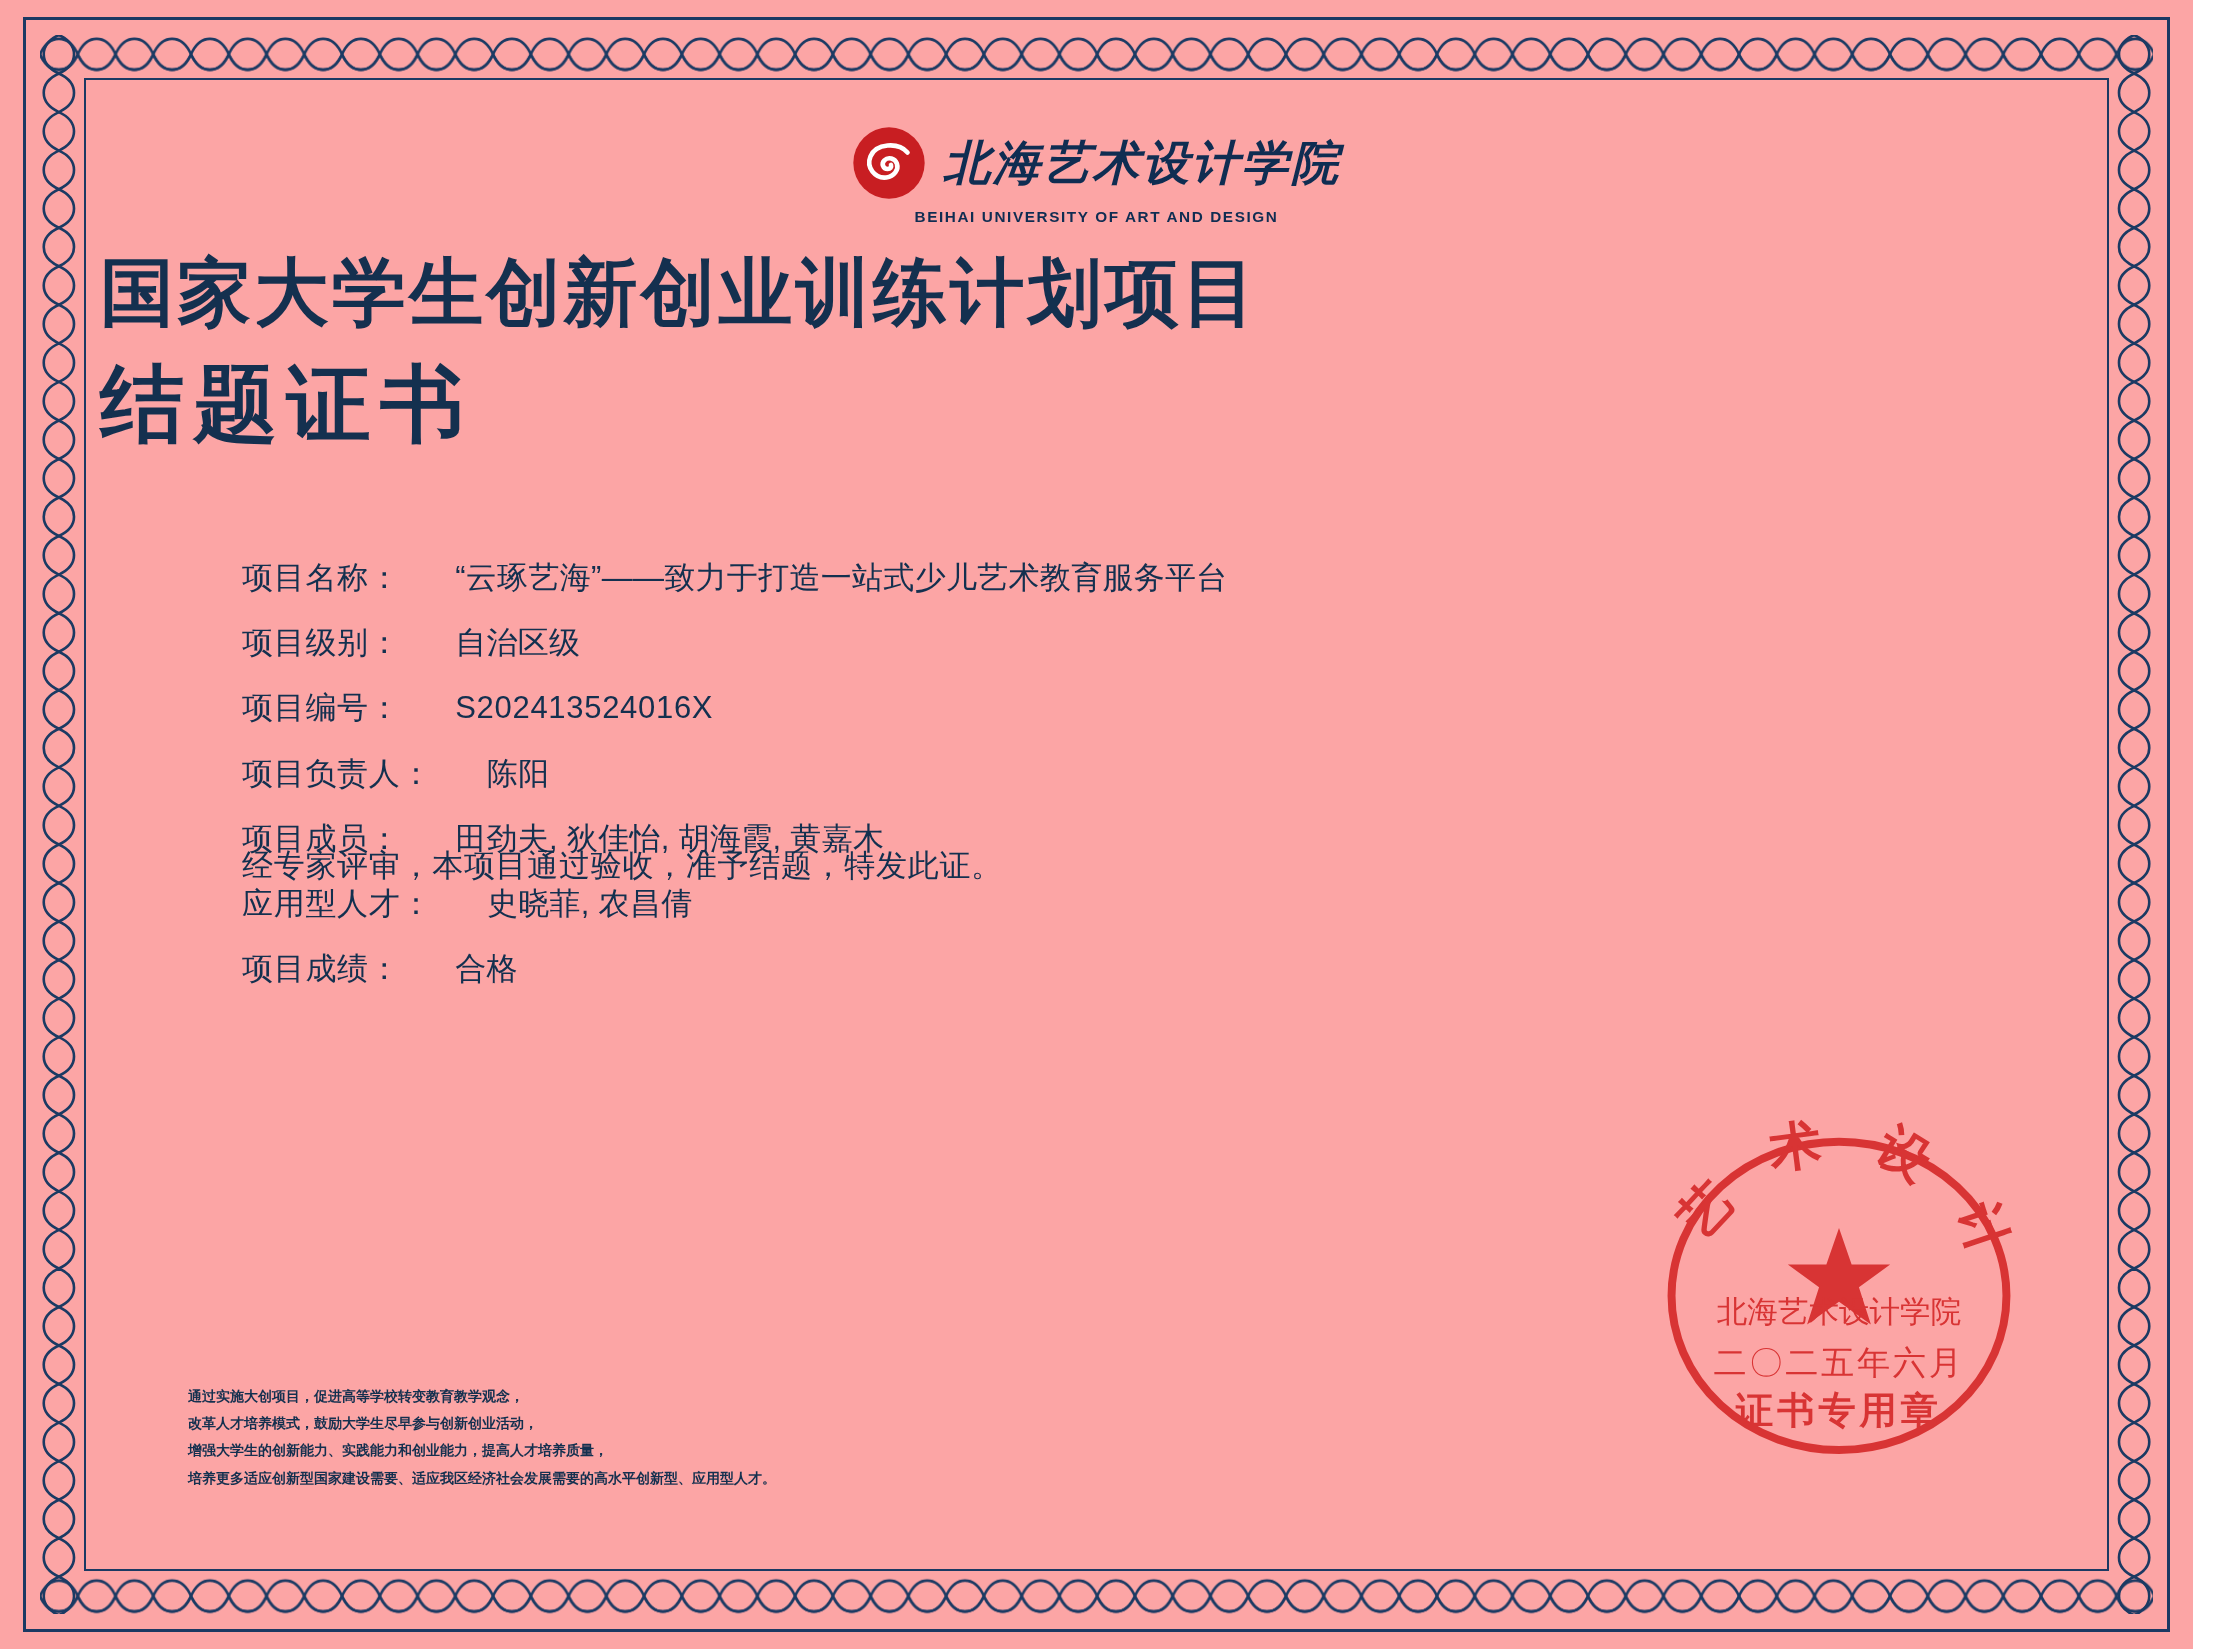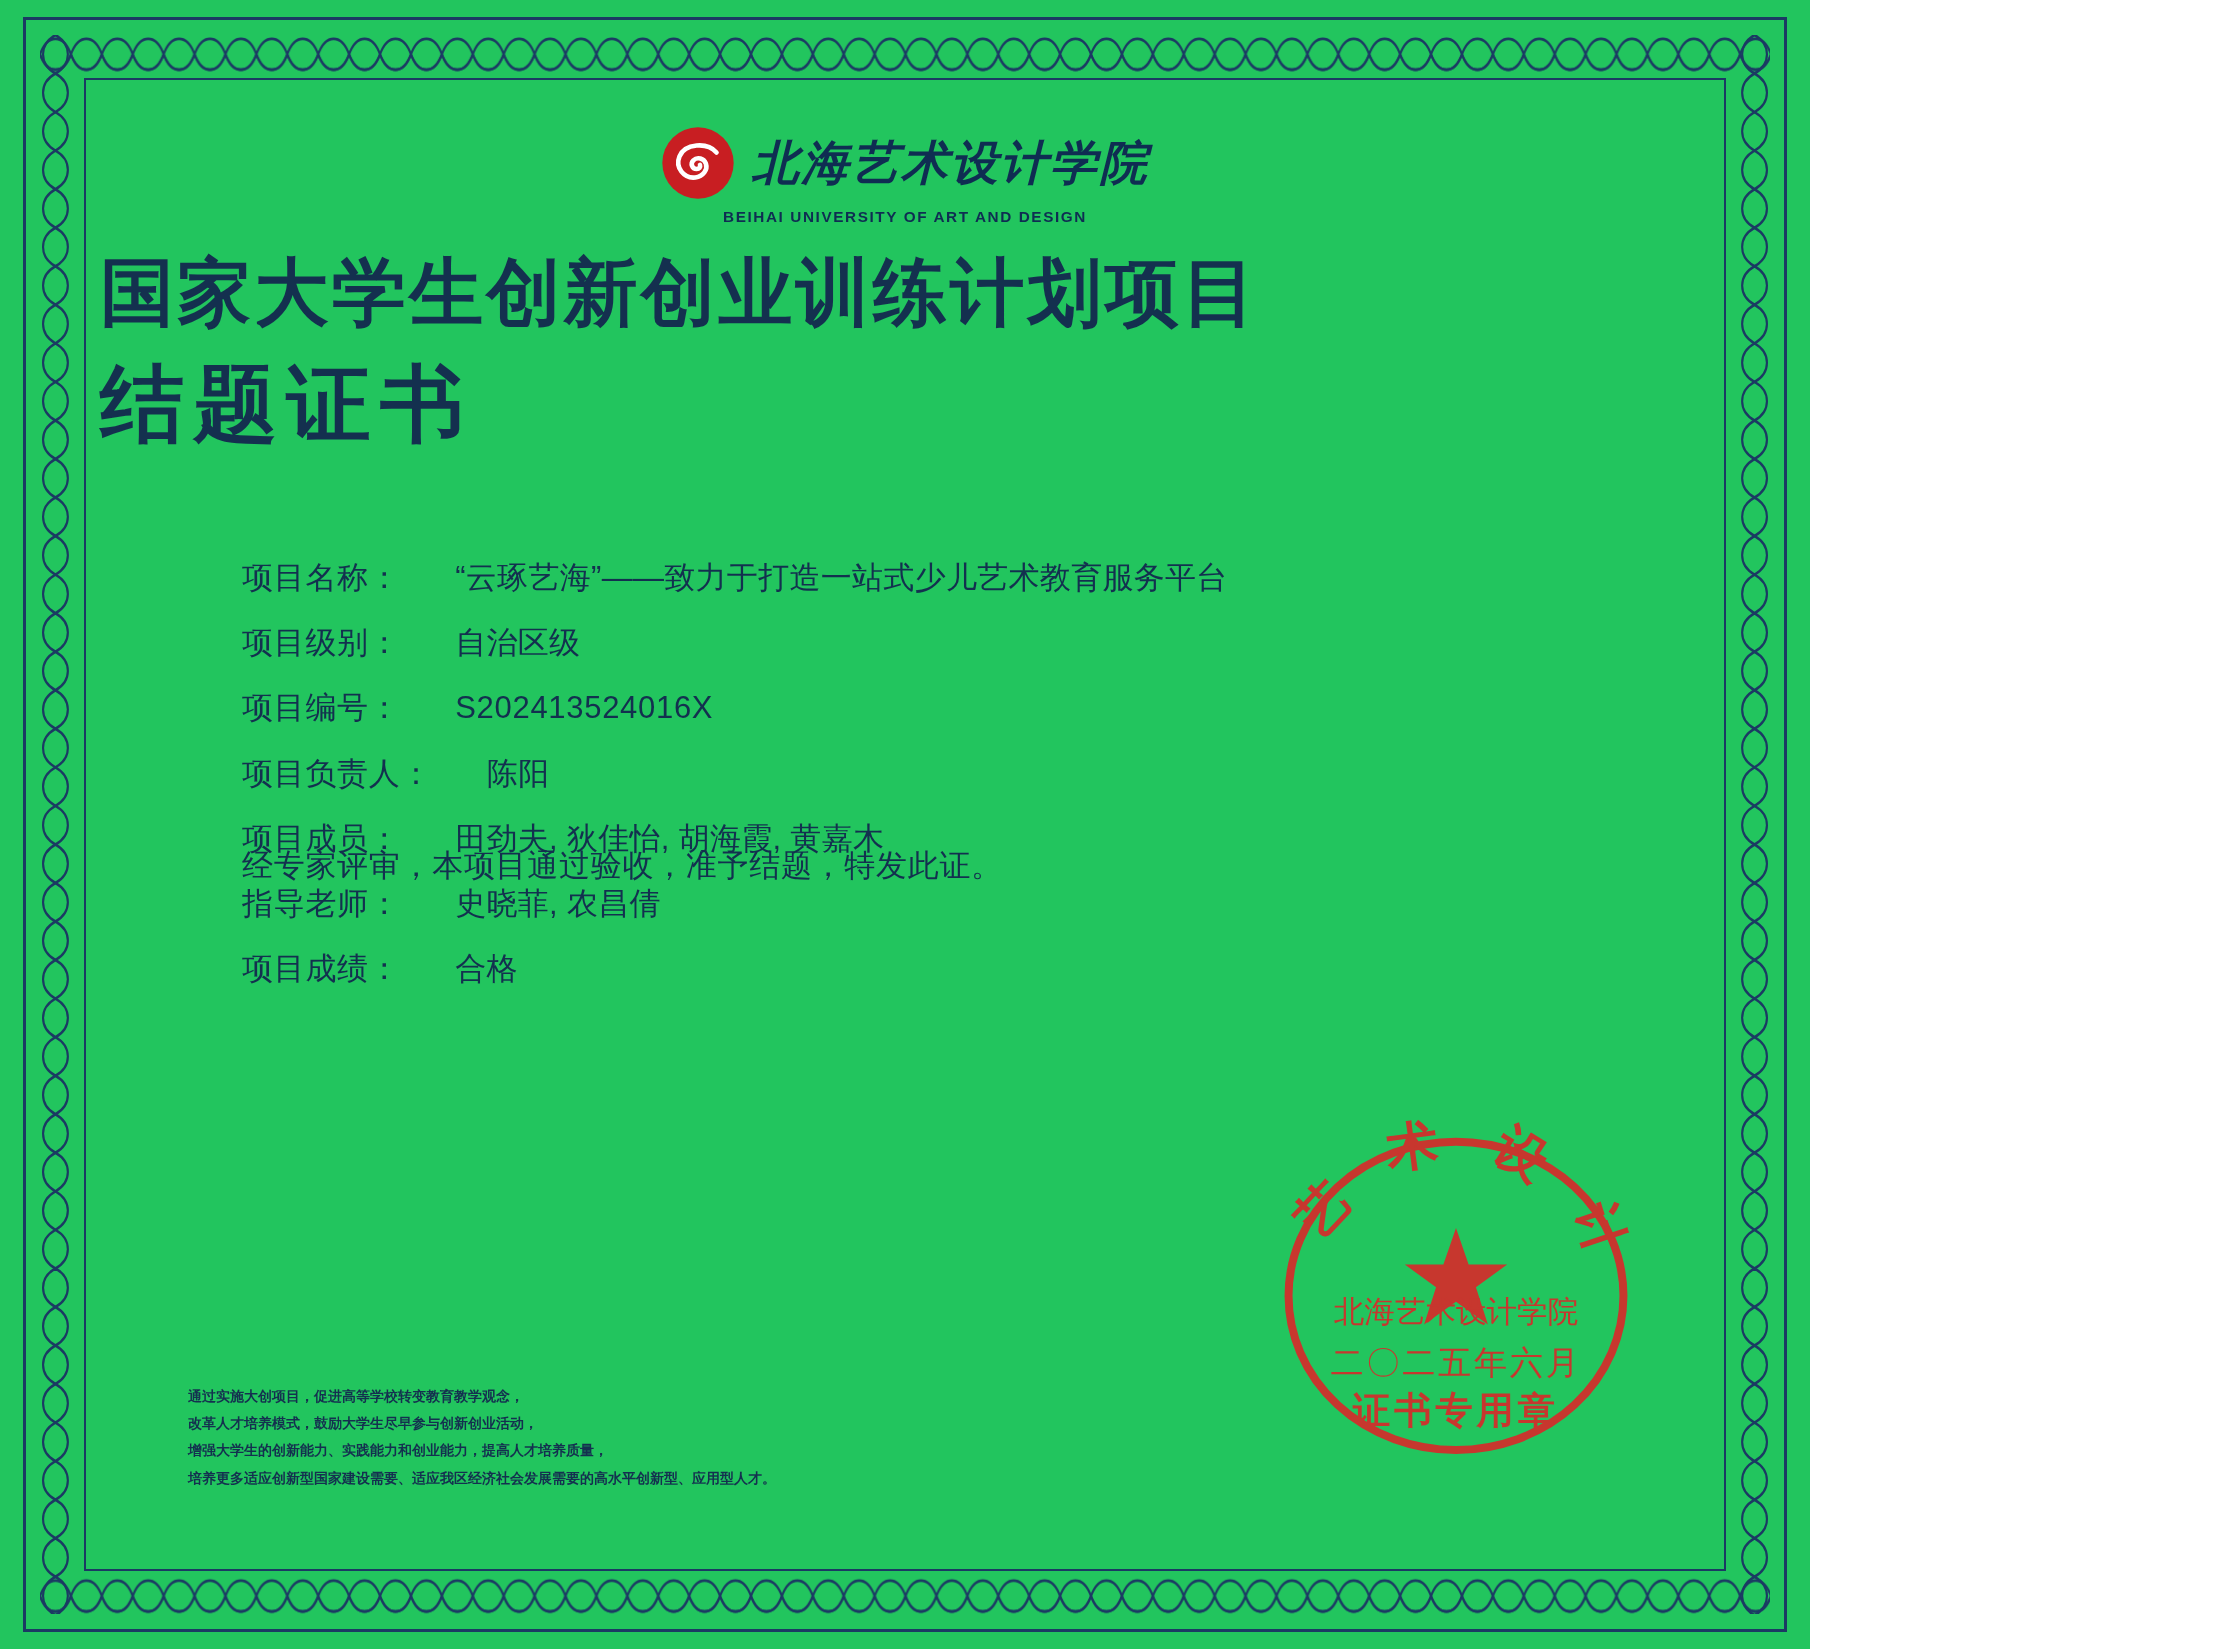--- a/index.html
+++ b/index.html
@@ -9,23 +9,23 @@
   }
   body {
     width: 2239px;
     height: 1649px;
     font-family: "Liberation Sans", "DejaVu Sans", sans-serif;
     overflow: hidden;
   }
 
   .certificate {
     position: relative;
-    width: 1810px;
+    width: 2193px;
     height: 1649px;
-    background: #22c55e;
+    background: #fca5a5;
     box-sizing: border-box;
   }
 
   
   .border-outer {
     position: absolute;
     left: 22.6px;
     top: 17.3px;
     right: 22.6px;
     bottom: 17.3px;
@@ -353,21 +353,21 @@
         <span class="field-label">项目负责人：</span>
         <span class="field-value">陈阳</span>
       </div>
 
       <div class="field-row">
         <span class="field-label">项目成员：</span>
         <span class="field-value">田劲夫, 狄佳怡, 胡海霞, 黄嘉木</span>
       </div>
 
       <div class="field-row">
-        <span class="field-label">指导老师：</span>
+        <span class="field-label">应用型人才：</span>
         <span class="field-value">史晓菲, 农昌倩</span>
       </div>
 
       <div class="field-row">
         <span class="field-label">项目成绩：</span>
         <span class="field-value">合格</span>
       </div>
 
     </div>
 

